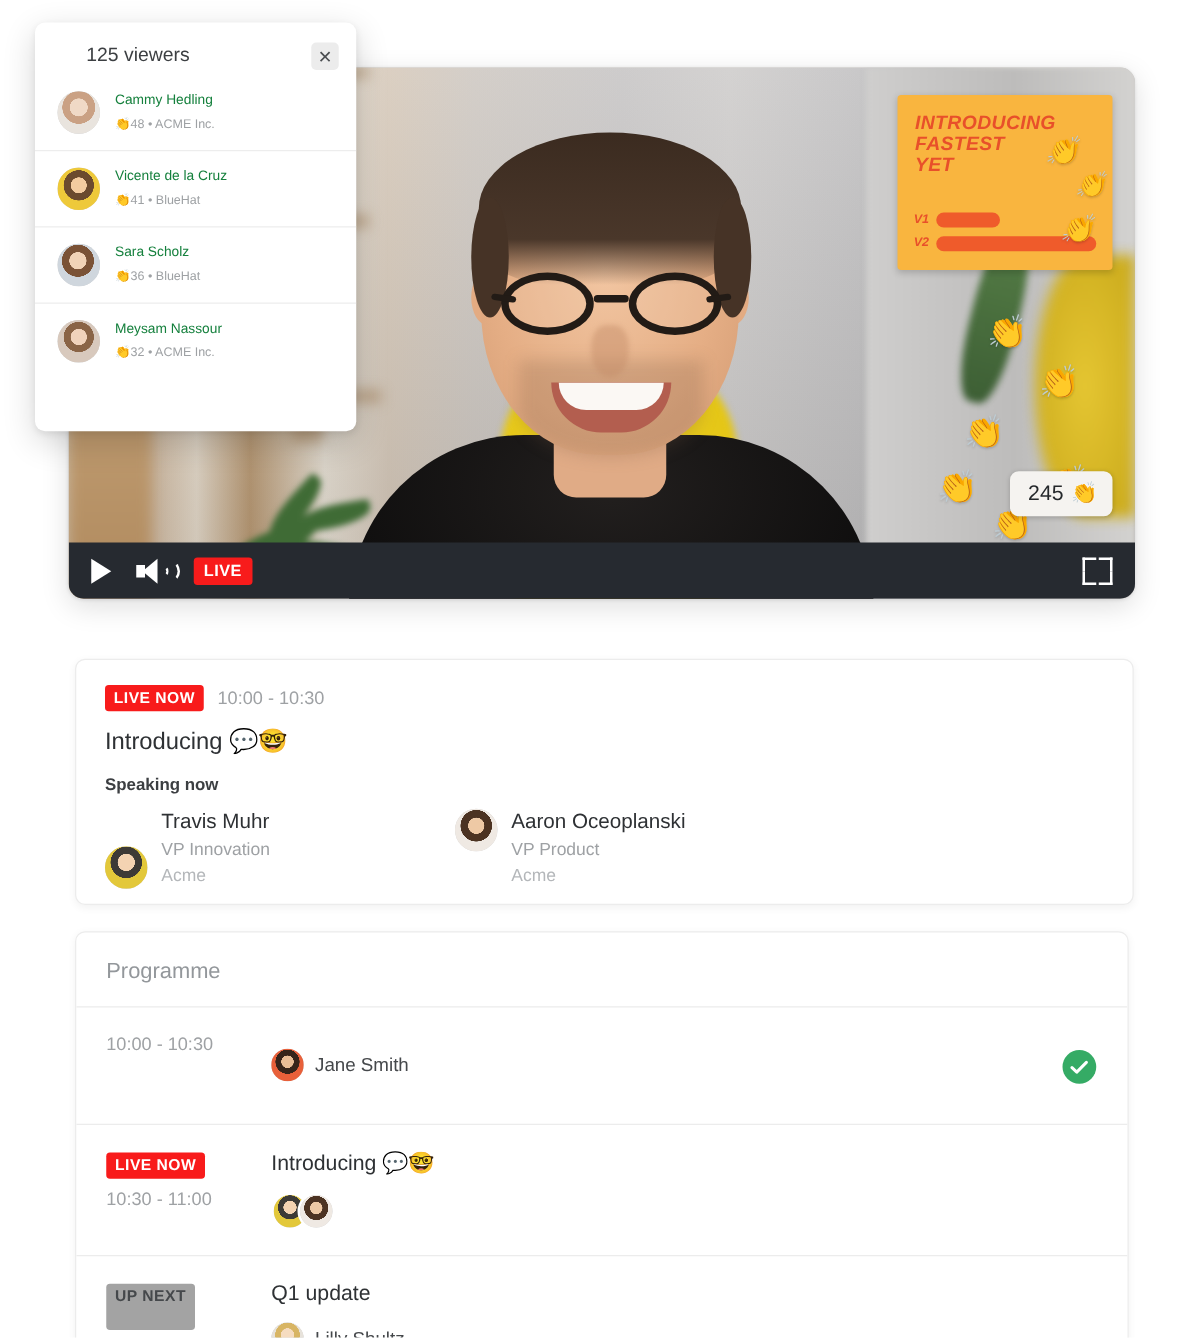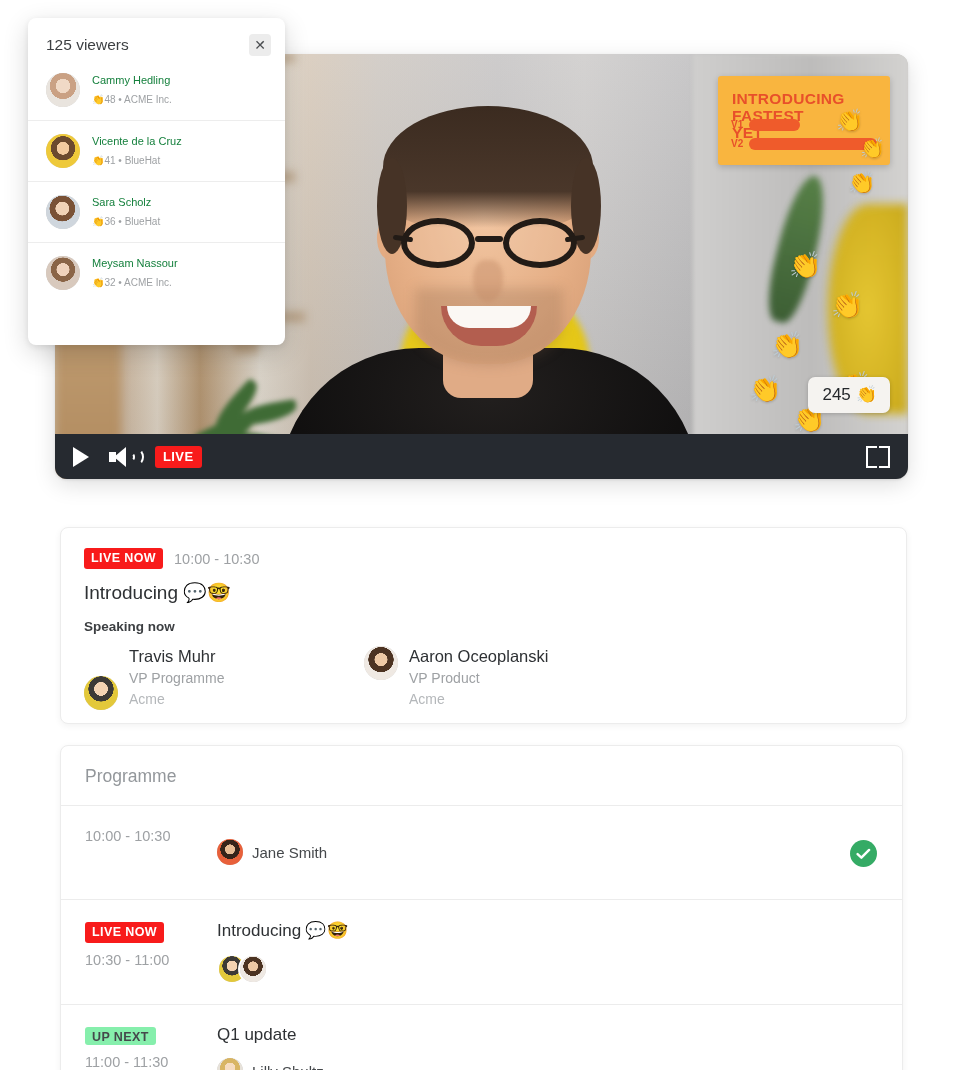--- a/index.html
+++ b/index.html
@@ -96,23 +96,24 @@
            background:#b35e4f; border-radius: 0 0 60px 60px; overflow:hidden; }
   .teeth { position:absolute; left:6px; top:0; width:84px; height:22px; background:#fbf8f4; border-radius: 0 0 40px 40px; }
   .shirt { position:absolute; left:-44px; top:250px; width:420px; height:180px;
            background: radial-gradient(ellipse at 50% 25%, #221f1e, #100f0f 70%);
            border-radius: 140px 140px 0 0; }
   .beardshadow{ position:absolute; left:92px; top:190px; width:148px; height:78px;
            background: rgba(120,85,65,.22); border-radius: 0 0 50% 50%; filter: blur(6px); }
 
   
   .slide {
-    position:absolute; right:18px; top:22px; width:172px; height:89px;
+    position:absolute; right:18px; top:22px; width:172px; height:140px;
     background:#f9b53f; border-radius:3px; padding:14px 12px 10px 14px;
     box-shadow: 0 2px 6px rgba(0,0,0,.18);
+    font-style: italic;
   }
   .slide-title {
     font-weight: bold; font-size: 15.5px; line-height: 17px; letter-spacing:.3px;
     color: #e8502a; text-transform: uppercase;
   }
   .bars { position:absolute; left:13px; bottom:14px; width:150px; }
   .barrow { display:flex; align-items:center; height:15px; margin-top:4px; }
   .barlabel { font-size:10px; font-weight:bold; color:#e8502a; width:18px; }
   .bar { height:12px; border-radius:7px; background:#ef5b2b; }
   .bar.v1 { width: 52px; }
@@ -164,21 +165,21 @@
 
   
   .viewers {
     position:absolute; left:28px; top:18px; width:257px; height:327px;
     background:#fff; border-radius:8px;
     box-shadow: 0 8px 26px rgba(0,0,0,.16), 0 2px 6px rgba(0,0,0,.08);
     z-index:20; overflow:hidden;
   }
   .viewers-head { display:flex; align-items:center; justify-content:space-between;
     padding:16px 14px 10px 18px; }
-  .viewers-title { font-size:15.5px; color:#3c3f42; }
+  .viewers-title { font-size:15.5px; color:#3c3f42;margin-left:23px; }
   .close-btn { width:22px; height:22px; border-radius:4px; background:#ececec;
     display:flex; align-items:center; justify-content:center;
     color:#4a4d50; font-size:14px; line-height:1; cursor:pointer; }
   .viewer-row { display:flex; align-items:center; padding:10px 18px 11px 18px;
     border-top:1px solid #ededed; gap:12px; }
   .viewer-row.first { border-top:none; padding-top:4px; }
   .avatar { width:34px; height:34px; border-radius:50%; flex:none; overflow:hidden;
     background:#cfcfcf; position:relative; }
   .avatar .face { position:absolute; inset:0; }
   .vname { font-size:11px; color:#15803d; line-height:20px; }
@@ -205,22 +206,22 @@
 
   
   .card.prog { left:60px; top:745px; width:843px; height:340px; overflow:hidden; }
   .prog-head { padding:20px 0 18px 24px; font-size:17.5px; color:#93979b; }
   .prog-row { display:flex; border-top:1px solid #ececec; padding:20px 0 20px 24px;
     position:relative; min-height:94px; }
   .prog-left { width:132px; flex:none; padding-top:2px; }
   .prog-time { font-size:14.5px; color:#9ea1a4; }
   .badge-live { display:inline-block; background:#f81b1b; color:#fff; font-weight:bold;
     font-size:12.5px; letter-spacing:.4px; padding:3px 7px 4px; border-radius:3px; margin-bottom:9px; }
-  .badge-next { display:inline-block; background:#86efac; color:#45484b; font-weight:bold;
-    font-size:12.5px; letter-spacing:.4px; padding:3px 7px 1px; border-radius:3px; margin-bottom:9px; }
+  .badge-next { display:inline-block; background:#a3a3a3; color:#45484b; font-weight:bold;
+    font-size:12.5px; letter-spacing:.4px; padding:3px 7px 20px; border-radius:3px; margin-bottom:9px; }
   .prog-right { flex:1; }
   .prog-title { font-size:16.5px; font-weight:bold; color:#2e3134; }
   .prog-title.reg { font-weight:normal; font-size:17px; }
   .prog-people { display:flex; align-items:center; gap:9px; margin-top:13px; }
   .prog-person-name { font-size:15px; color:#45484b; }
   .avatar-stack { display:flex; }
   .avatar-stack .avatar { border:2px solid #fff; width:30px; height:30px; }
   .avatar-stack .avatar + .avatar { margin-left:-9px; }
   .check { position:absolute; right:25px; top:34px; width:27px; height:27px;
     border-radius:50%; background:#35ab65; display:flex; align-items:center;
@@ -395,21 +396,21 @@
     </div>
     <div class="now-title">Introducing 💬🤓</div>
     <div class="speaking-label">Speaking now</div>
     <div class="speakers">
       <div class="speaker-col c1">
         <span class="avatar">
             <span class="face f5"></span>
           </span>
         <span>
           <div class="sp-name">Travis Muhr</div>
-          <div class="sp-role">VP Programme</div>
+          <div class="sp-role">VP Innovation</div>
           <div class="sp-org">Acme</div>
         </span>
       </div>
       <div class="speaker-col">
         <span class="avatar">
             <span class="face f6"></span>
           </span>
         <span>
           <div class="sp-name">Aaron Oceoplanski</div>
           <div class="sp-role">VP Product</div>

